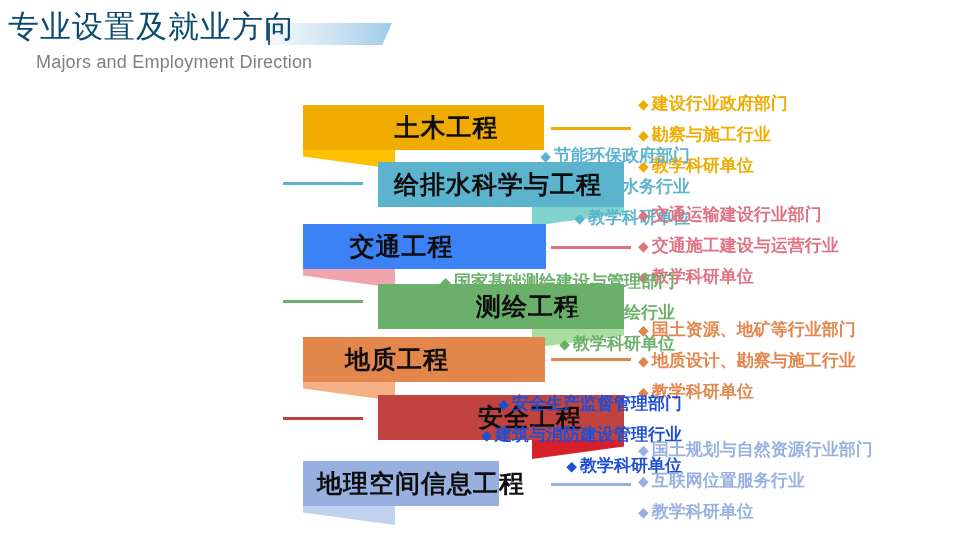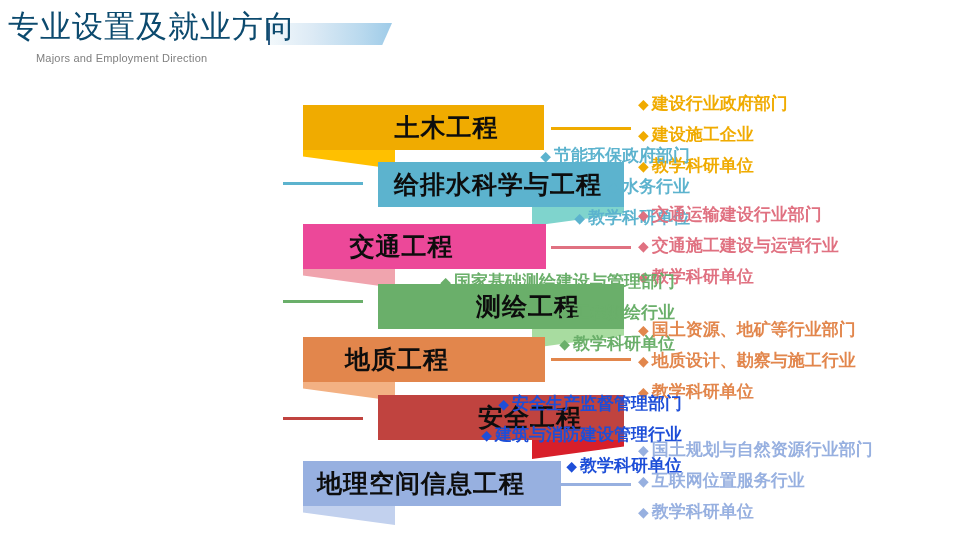--- a/index.html
+++ b/index.html
@@ -36,21 +36,21 @@
   }
   #title-bar-cap {
     position: absolute;
     left: 268px; top: 23px;
     width: 3px; height: 22px;
     background: #2d5d84;
   }
   #title-sub {
     position: absolute;
     left: 36px; top: 52px;
-    font-size: 11px;
+    font-size: 18px;
     color: #7f7f7f;
     letter-spacing: 0.2px;
     white-space: nowrap;
     font-family: "Liberation Sans", sans-serif;
   }
 
   
   .banner {
     position: absolute;
     height: 45px;
@@ -82,21 +82,21 @@
   .tail.left  { left: 0;  clip-path: polygon(0 0, 100% 0, 100% 100%, 0 34%); }
   .tail.right { right: 0; clip-path: polygon(0 0, 100% 0, 100% 34%, 0 100%); }
 
   
   #banner-civil      { left: 303px; top: 105px; width: 241px; }
   #banner-water      { left: 378px; top: 162px; width: 246px; }
   #banner-traffic    { left: 303px; top: 224px; width: 243px; }
   #banner-survey     { left: 378px; top: 284px; width: 246px; }
   #banner-geology    { left: 303px; top: 337px; width: 242px; }
   #banner-safety     { left: 378px; top: 395px; width: 246px; }
-  #banner-geoinfo    { left: 303px; top: 461px; width: 258px; }
+  #banner-geoinfo    { left: 303px; top: 461px; width: 196px; }
 
   
   .connector { position: absolute; height: 3px; }
 
   
   .list { position: absolute; }
   .list .item {
     font-family: "DejaVu Serif", "Liberation Serif", serif;
     font-weight: bold;
     font-size: 17px;
@@ -126,21 +126,21 @@
 
 <div class="banner" id="banner-water">
   <div class="tail right" style="background: rgb(127, 212, 205);"></div>
   <div class="body" style="background: rgb(92, 179, 206);">
     <div class="label" style="text-align: center; padding-left: 14px; padding-right: 20px;">给排水科学与工程</div>
   </div>
 </div>
 
 <div class="banner" id="banner-traffic">
   <div class="tail left" style="background: rgb(240, 164, 174);"></div>
-  <div class="body" style="background: #ec4899;">
+  <div class="body" style="background: #3b82f6;">
     <div class="label" style="text-align: center; padding-left: 24px; padding-right: 70px;">交通工程</div>
   </div>
 </div>
 
 <div class="banner" id="banner-survey">
   <div class="tail right" style="background: rgb(168, 220, 160);"></div>
   <div class="body" style="background: rgb(106, 175, 106);">
     <div class="label" style="text-align: center; padding-left: 72px; padding-right: 18px;">测绘工程</div>
   </div>
 </div>
@@ -171,21 +171,21 @@
     <div class="connector" style="left: 283px; top: 182px; width: 80px; background: rgb(92, 179, 206);"></div>
     <div class="connector" style="left: 551px; top: 246px; width: 80px; background: rgb(224, 113, 129);"></div>
     <div class="connector" style="left: 283px; top: 300px; width: 80px; background: rgb(106, 175, 106);"></div>
     <div class="connector" style="left: 551px; top: 358px; width: 80px; background: rgb(226, 134, 76);"></div>
     <div class="connector" style="left: 283px; top: 417px; width: 80px; background: rgb(192, 67, 63);"></div>
     <div class="connector" style="left: 551px; top: 483px; width: 80px; background: rgb(151, 176, 224);"></div>
   </div>
 <div id="lists">
     <div class="list right" style="top: 88px; left: 638px; color: rgb(240, 171, 0);">
       <div class="item"><span class="bullet">◆</span><span>建设行业政府部门</span></div>
-      <div class="item"><span class="bullet">◆</span><span>建设施工企业</span></div>
+      <div class="item"><span class="bullet">◆</span><span>勘察与施工行业</span></div>
       <div class="item"><span class="bullet">◆</span><span>教学科研单位</span></div>
     </div>
     <div class="list left" style="top: 140px; right: 270px; color: rgb(92, 179, 206);">
       <div class="item"><span class="bullet">◆</span><span>节能环保政府部门</span></div>
       <div class="item"><span class="bullet">◆</span><span>水务行业</span></div>
       <div class="item"><span class="bullet">◆</span><span>教学科研单位</span></div>
     </div>
     <div class="list right" style="top: 199px; left: 638px; color: rgb(224, 113, 129);">
       <div class="item"><span class="bullet">◆</span><span>交通运输建设行业部门</span></div>
       <div class="item"><span class="bullet">◆</span><span>交通施工建设与运营行业</span></div>

